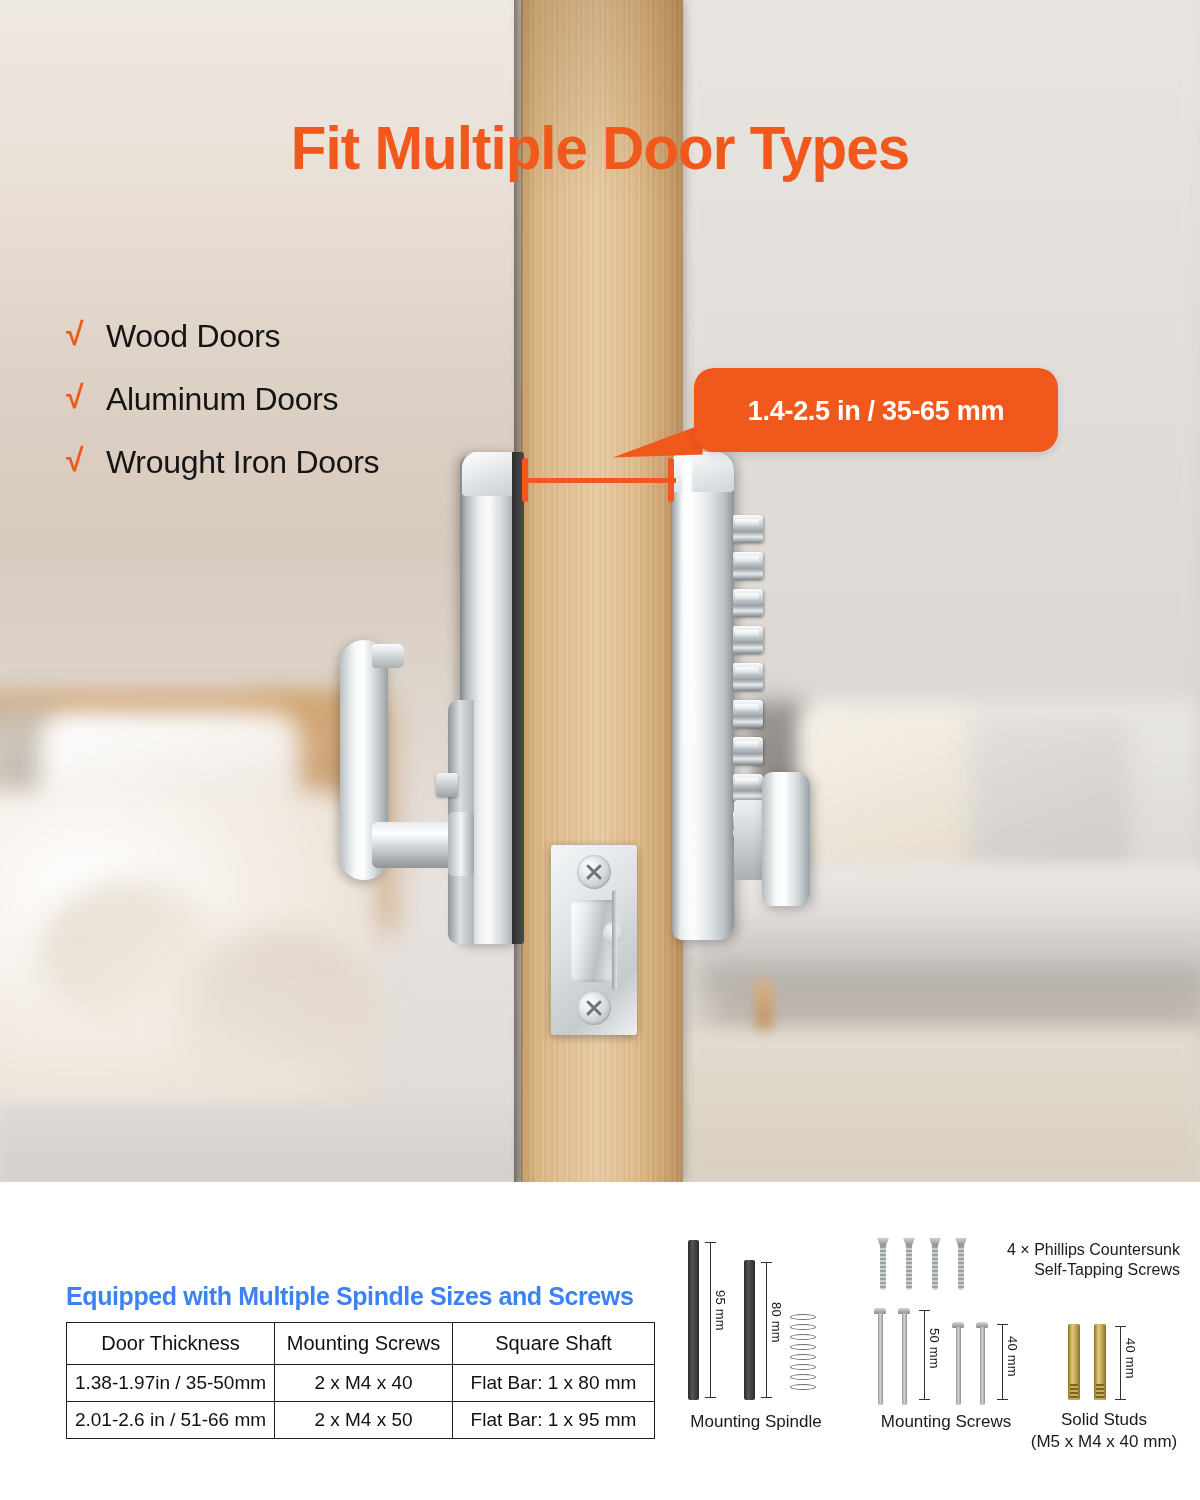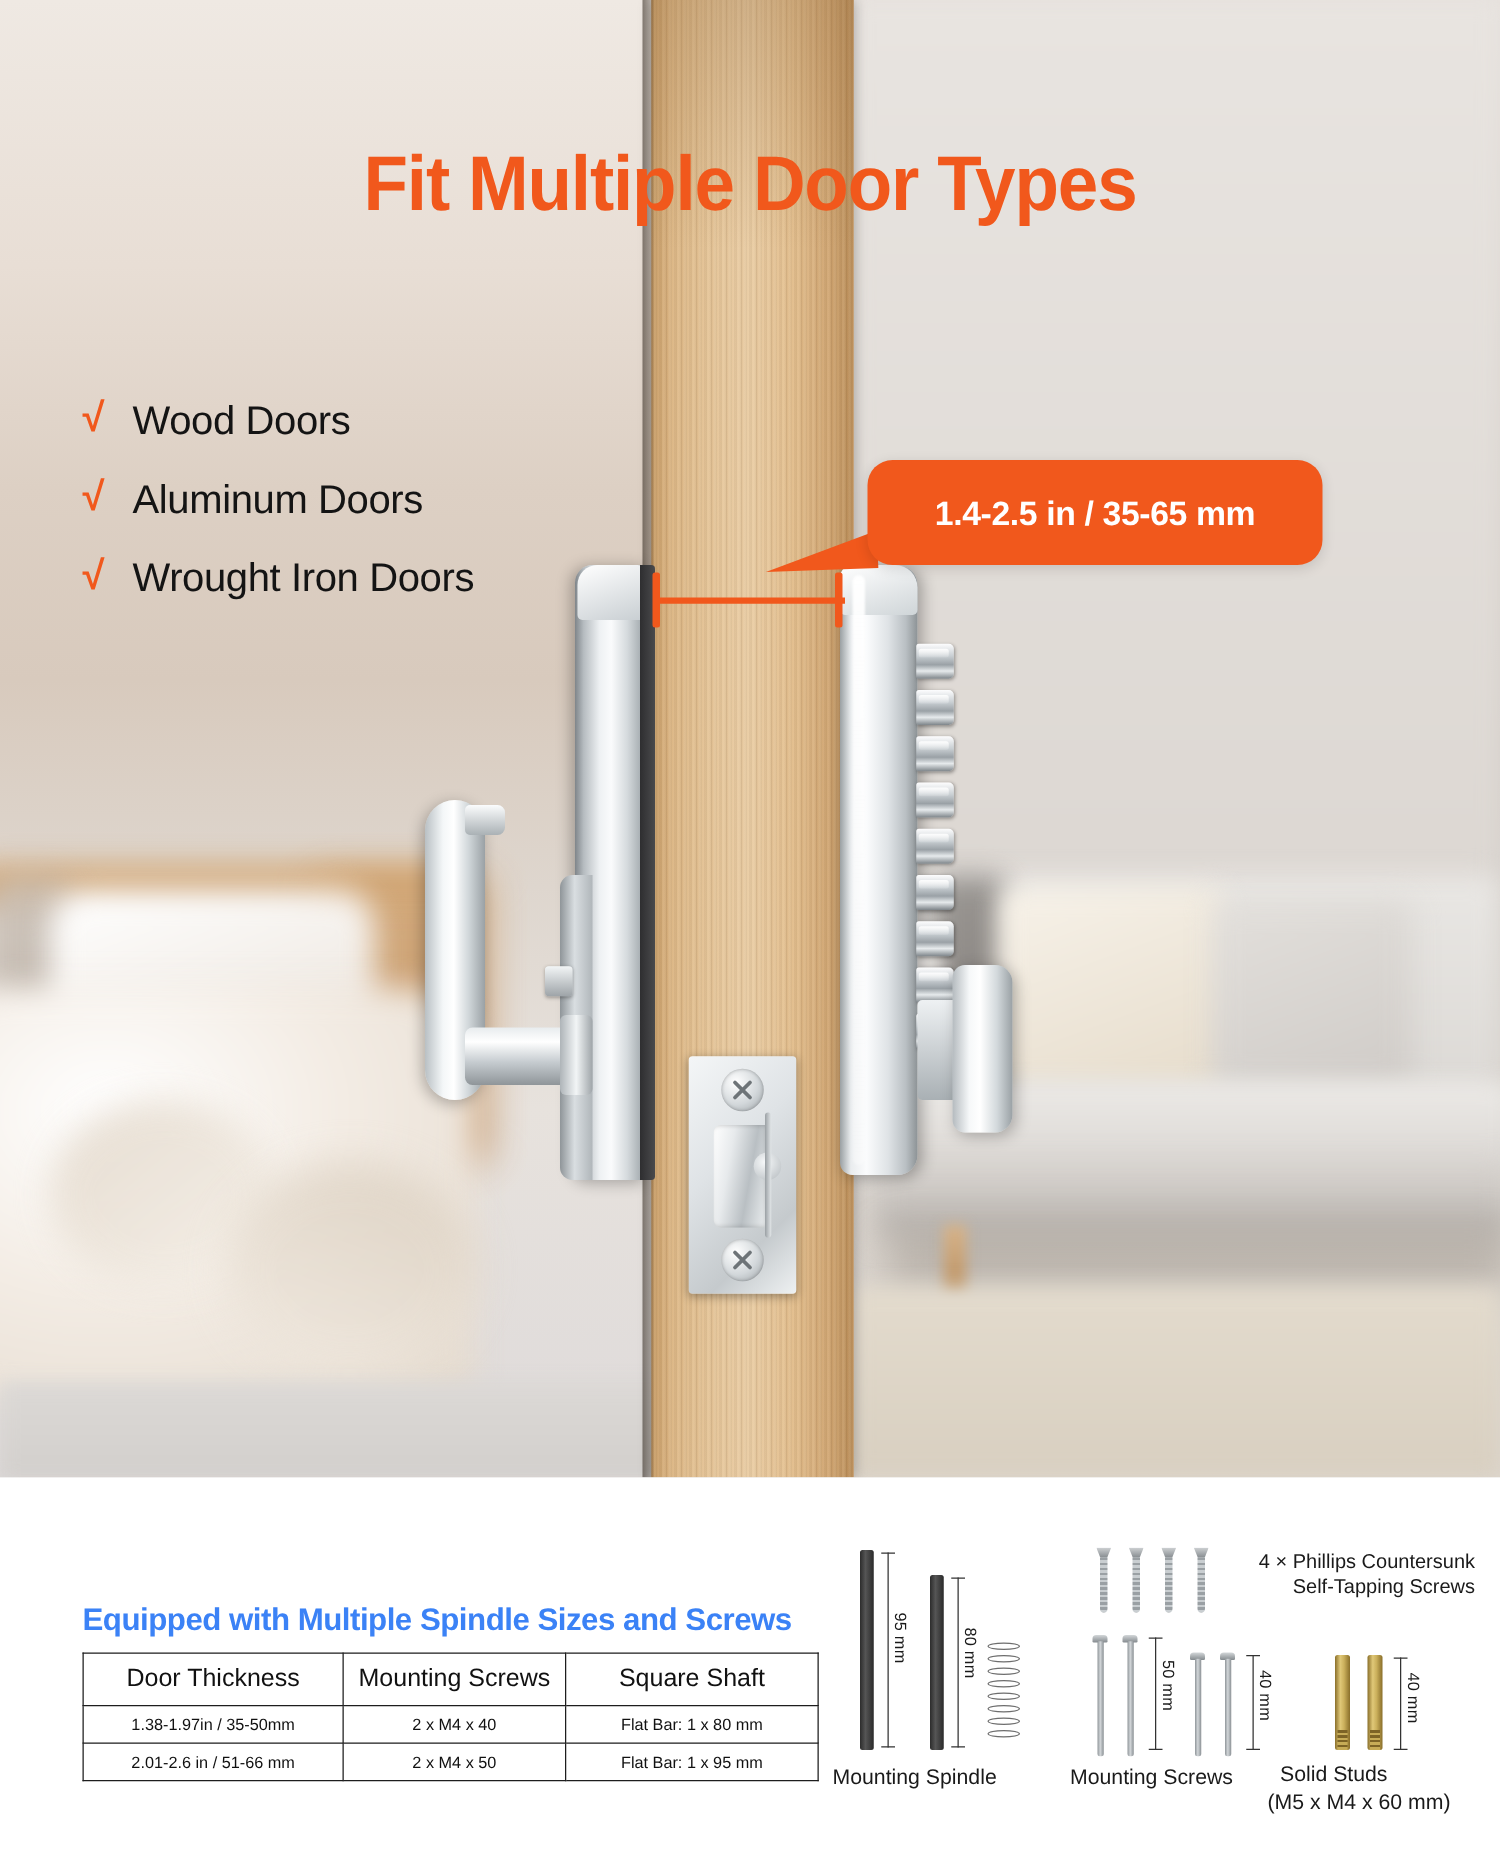--- a/index.html
+++ b/index.html
@@ -330,35 +330,35 @@
     position:absolute; left:66px; top:100px; font-size:25px; font-weight:bold;
     color:#3b82f6; letter-spacing:-.4px;
   }
   
   .spec-table {
     position:absolute; left:66px; top:140px; width:588px;
     border-collapse:collapse; table-layout:fixed;
   }
   .spec-table th, .spec-table td {
     border:1.6px solid #1d1d1d; text-align:center;
-    font-size:13px; color:#111; padding:7px 2px; font-weight:400;
+    font-size:19px; color:#111; padding:7px 2px; font-weight:400;
   }
   .spec-table th { font-size:20px; padding:9px 2px; }
   .spec-table col.c1 { width:208px; }
   .spec-table col.c2 { width:178px; }
   .spec-table col.c3 { width:202px; }
 
   
   .hw { position:absolute; left:666px; top:50px; width:520px; height:230px; }
   .vlabel {
     position:absolute; font-size:13px; color:#1a1a1a;
     writing-mode:vertical-rl; text-orientation:mixed; letter-spacing:.2px;
   }
   .hw-caption {
-    position:absolute; font-size:17px; color:#1a1a1a; 
+    position:absolute; font-size:17px; color:#1a1a1a; text-align:center;
   }
   .spindle {
     position:absolute; width:11px;
     background:linear-gradient(90deg,#2c2c2c,#555 40%,#2a2a2a);
     border-radius:2px;
   }
   .dimbar { position:absolute; width:1px; background:#333; }
   .dimbar::before, .dimbar::after{
     content:""; position:absolute; left:-5px; width:11px; height:1px; background:#333;
   }
@@ -609,15 +609,15 @@
         <div class="thread" style="top:60px;"></div>
     </div>
     <div class="stud" style="left:428px; top:92px;">
       <div class="body" style="height:76px;"></div>
         <div class="thread" style="top:60px;"></div>
     </div>
     <div class="dimbar" style="left:454px; top:94px; height:74px;"></div>
     <span class="vlabel" style="left:457px; top:106px;">40 mm</span>
 
     <div class="hw-caption" style="left:358px; top:178px; width:160px;">Solid Studs</div>
-    <div class="hw-caption" style="left:348px; top:200px; width:180px;">(M5 x M4 x 60 mm)</div>
+    <div class="hw-caption" style="left:348px; top:200px; width:180px;">(M5 x M4 x 40 mm)</div>
   </div>
 </div>
 
 </body></html>

